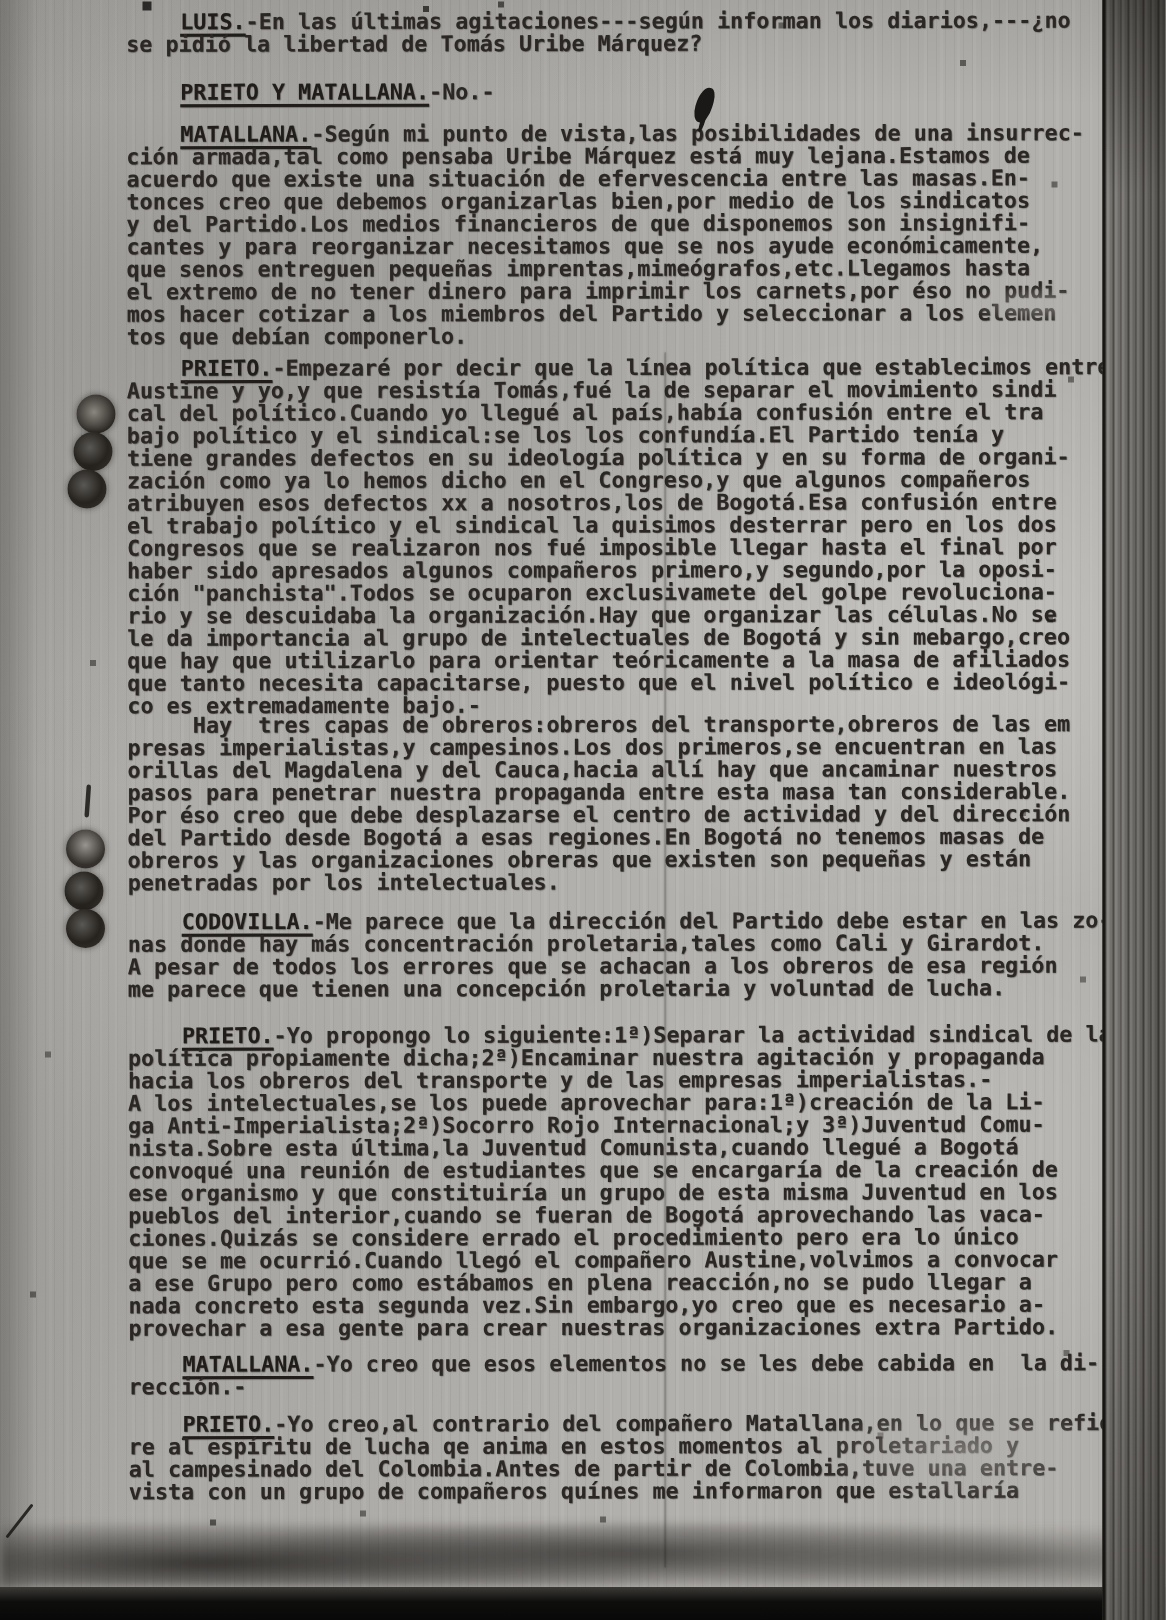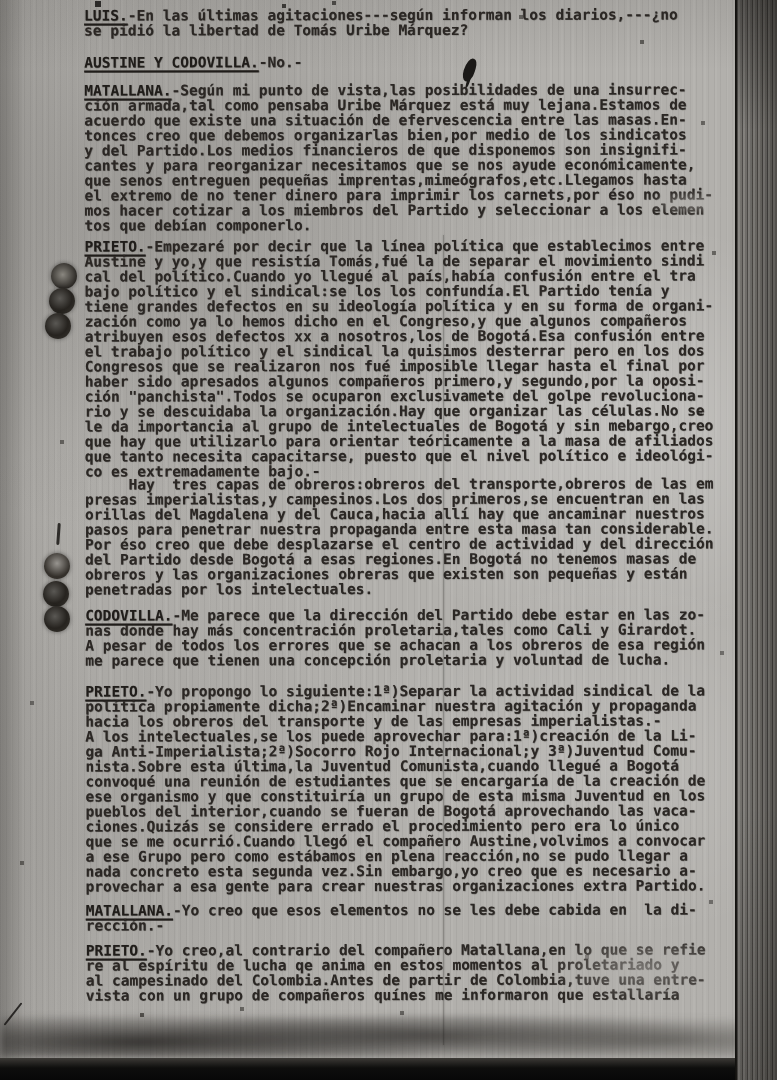--- a/index.html
+++ b/index.html
@@ -25,20 +25,21 @@
     white-space:pre;
     font-size:14.5px;line-height:15px;font-weight:700;
     color:#2b2724;
     text-shadow:0.4px 0.4px 0.7px rgba(30,28,24,0.55);
   }
   .speaker{
     color:#201d1a;
     text-decoration:underline;
     text-decoration-thickness:2px;
     text-underline-offset:3px;
+    margin-left:36px;
   }
   .e0{top:8px;}  .e1{top:55px;}  .e2{top:83px;}  .e3{top:239px;}
   .e4{top:477px;} .e5{top:608px;} .e6{top:684px;} .e7{top:903px;} .e8{top:943px;}
 
   .hole{position:absolute;z-index:3;width:26px;height:26px;border-radius:50%;
     background:radial-gradient(circle at 42% 40%, #5a5854 0%, #26231f 55%, #38352f 100%);
     box-shadow:0 0 4px rgba(0,0,0,0.45);}
   .hole:nth-of-type(2){background:radial-gradient(circle at 45% 45%, #8a8780 0%, #2c2925 70%);}
   .hole:nth-of-type(5){background:radial-gradient(circle at 50% 40%, #989590 0%, #34302b 65%);}
   .h1{left:51px;top:263px;} .h2{left:49px;top:288px;} .h3{left:45px;top:313px;}
@@ -85,21 +86,21 @@
       linear-gradient(90deg, #8f8d89, #6f6d69 55%, #504e4a);}
 </style>
 </head>
 <body>
 
 <div class="page">
 
   <div class="text-layer">
     <div class="entry e0"><span class="speaker">LUIS.</span><span class="body">-En las últimas agitaciones---según informan los diarios,---¿no
 se pidió la libertad de Tomás Uribe Márquez?</span></div>
-    <div class="entry e1"><span class="speaker">AUSTINE Y CODOVILLA.</span><span class="body">-No.-</span></div>
+    <div class="entry e1"><span class="speaker">PRIETO Y MATALLANA.</span><span class="body">-No.-</span></div>
     <div class="entry e2"><span class="speaker">MATALLANA.</span><span class="body">-Según mi punto de vista,las posibilidades de una insurrec-
 ción armada,tal como pensaba Uribe Márquez está muy lejana.Estamos de
 acuerdo que existe una situación de efervescencia entre las masas.En-
 tonces creo que debemos organizarlas bien,por medio de los sindicatos
 y del Partido.Los medios financieros de que disponemos son insignifi-
 cantes y para reorganizar necesitamos que se nos ayude económicamente,
 que senos entreguen pequeñas imprentas,mimeógrafos,etc.Llegamos hasta
 el extremo de no tener dinero para imprimir los carnets,por éso no pudi-
 mos hacer cotizar a los miembros del Partido y seleccionar a los elemen
 tos que debían componerlo.</span></div>

